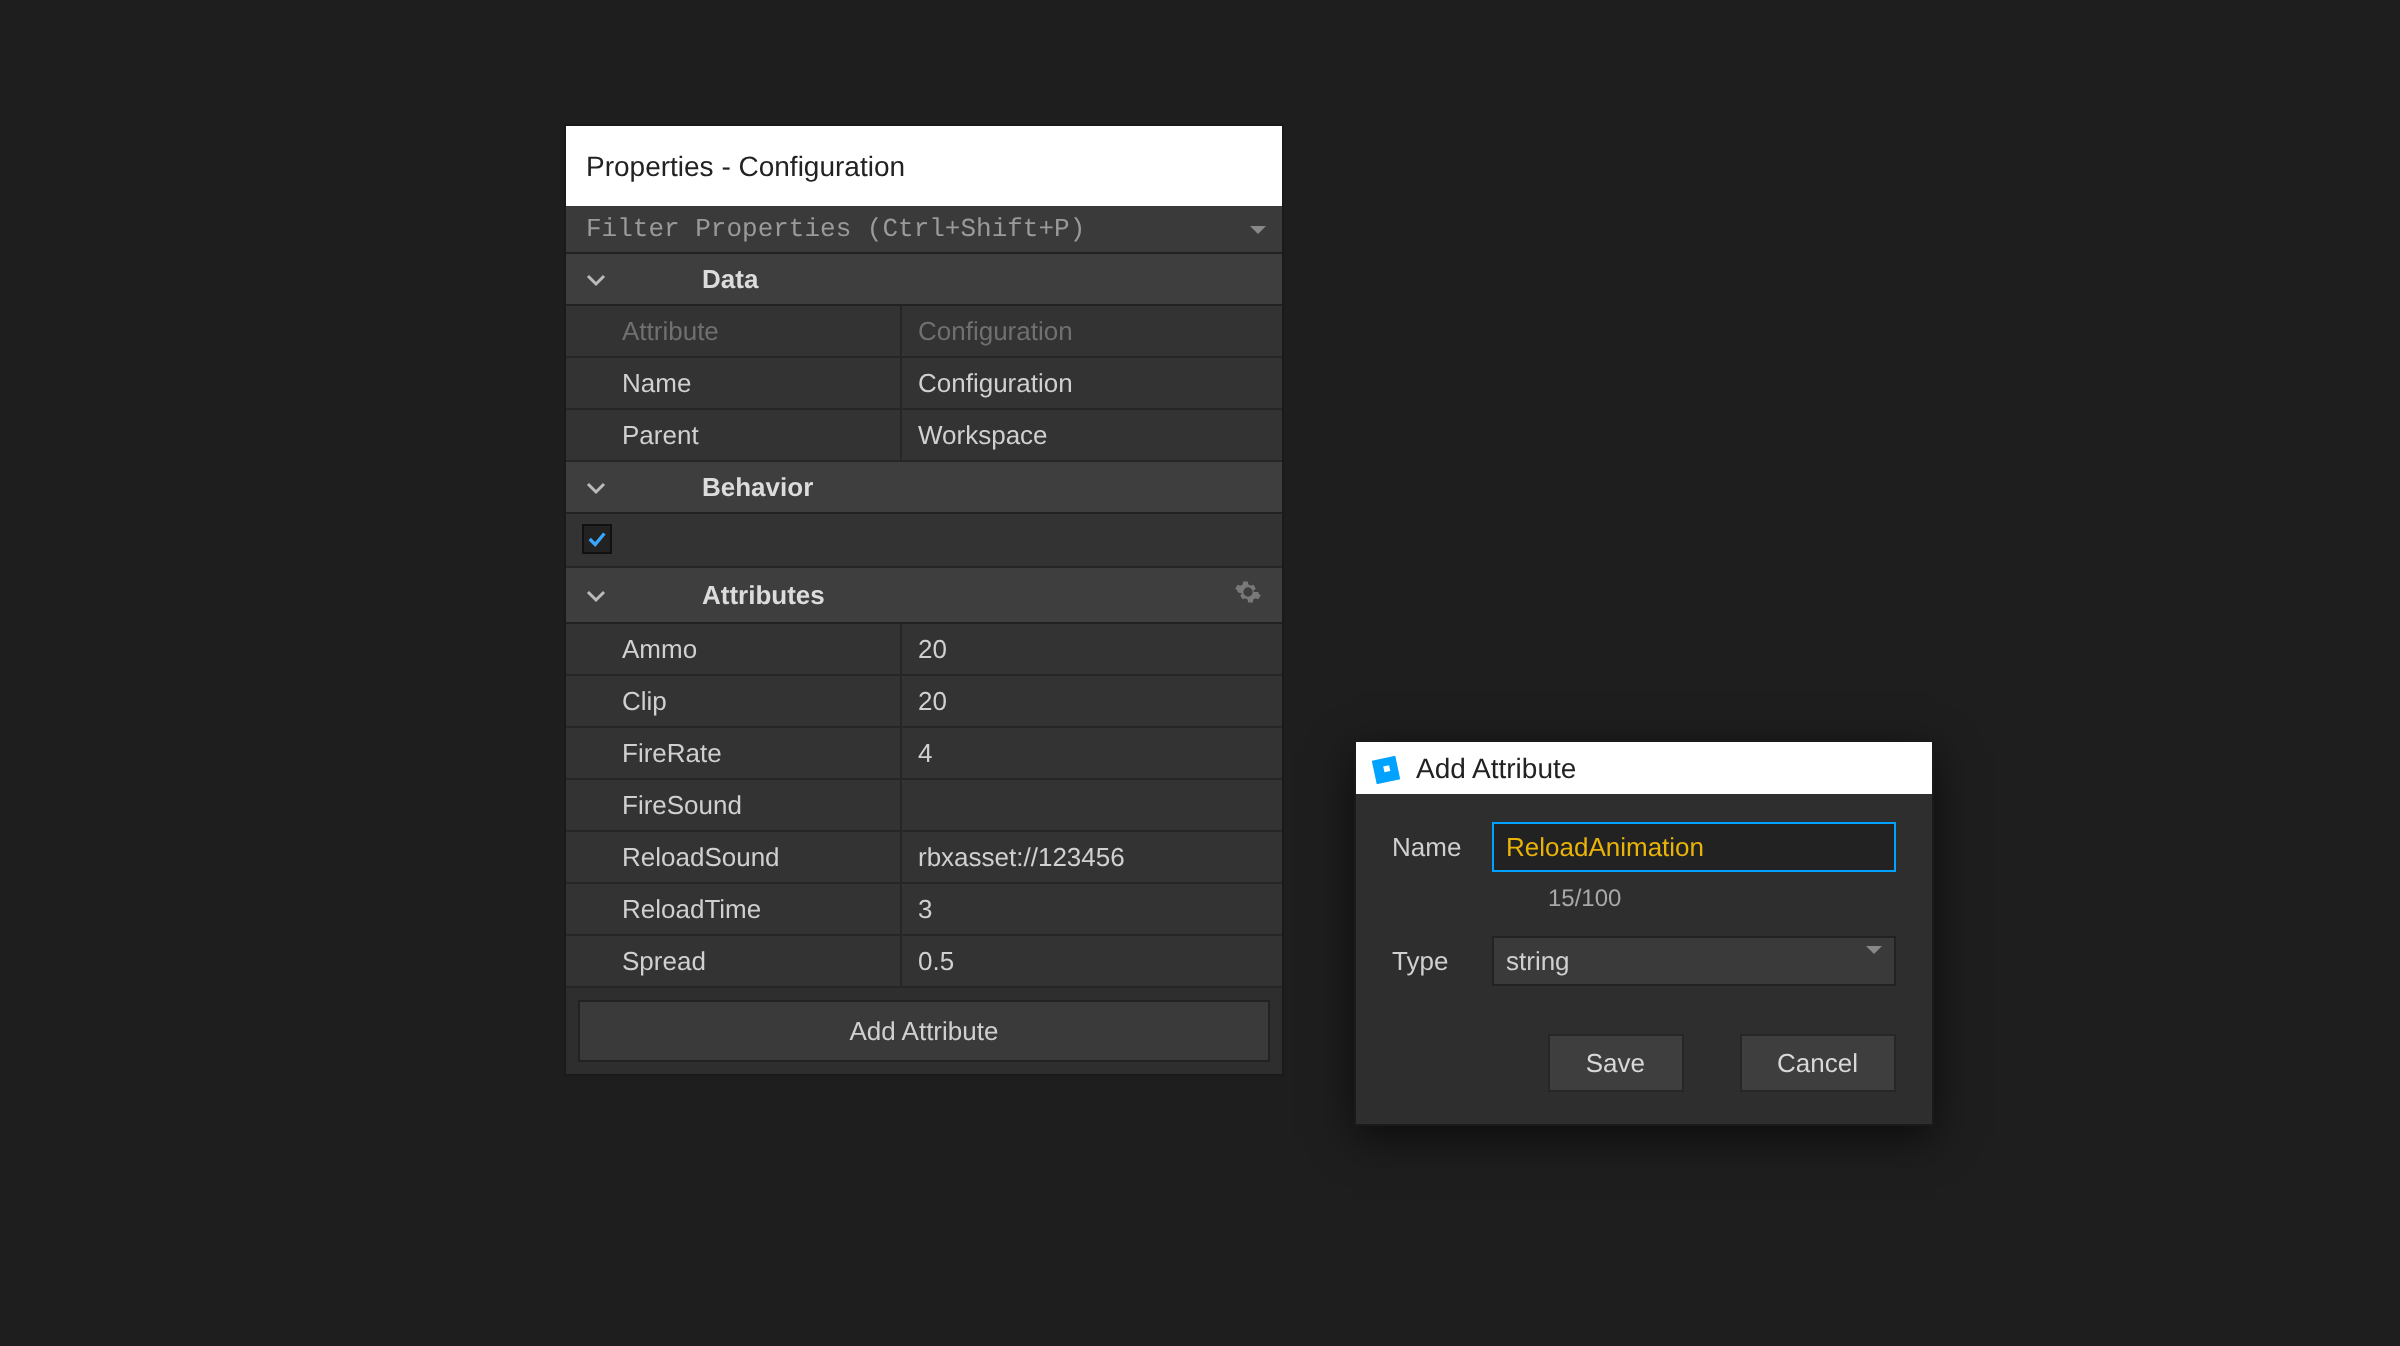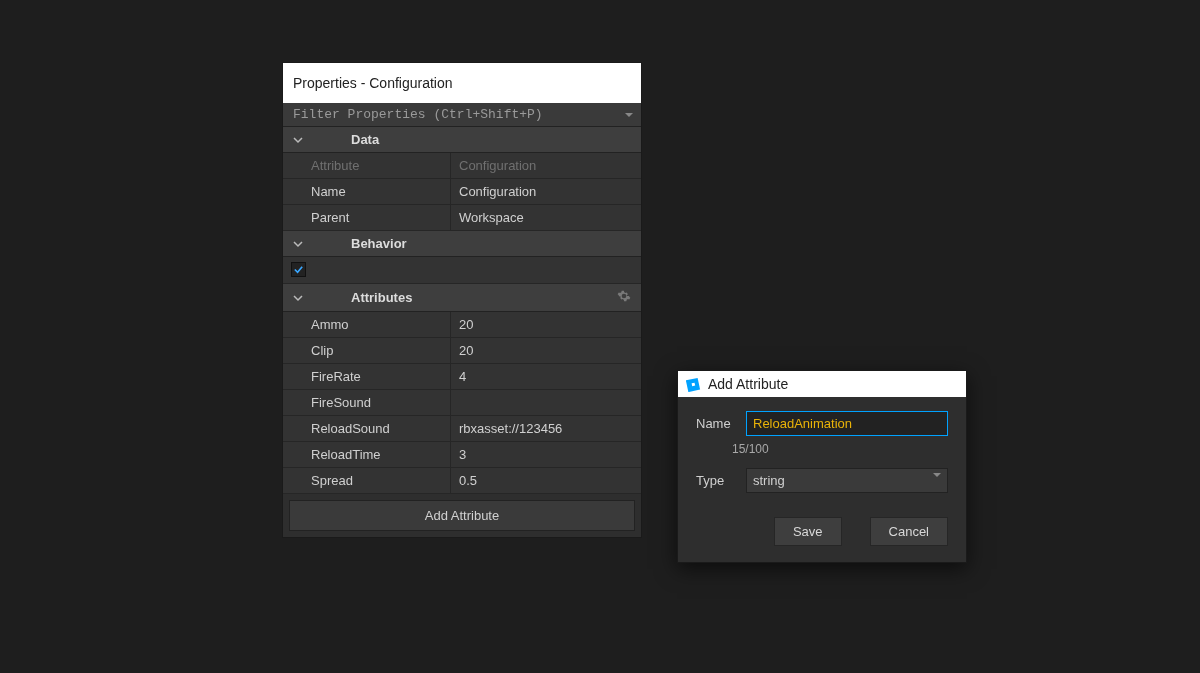--- a/index.html
+++ b/index.html
@@ -152,21 +152,21 @@
   .text-input {
     flex: 1;
     background: #222;
     border: 1px solid #00a2ff;
     color: #eab308;
     padding: 4px 6px;
     font-size: 13px;
     outline: none;
   }
   .counter {
-    margin-left: 36px;
+    margin-left: 78px;
     color: #a8a8a8;
     font-size: 12px;
     margin-bottom: 12px;
   }
   .select-box {
     flex: 1;
     background: #3a3a3a;
     border: 1px solid #222;
     color: #d0d0d0;
     padding: 4px 6px;

